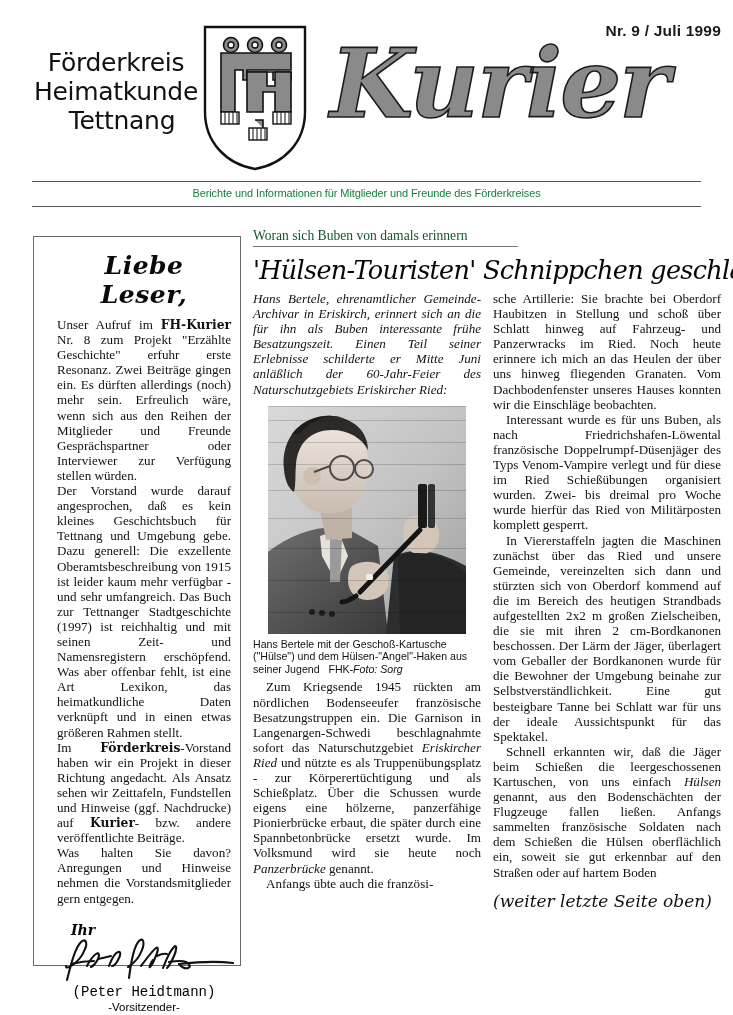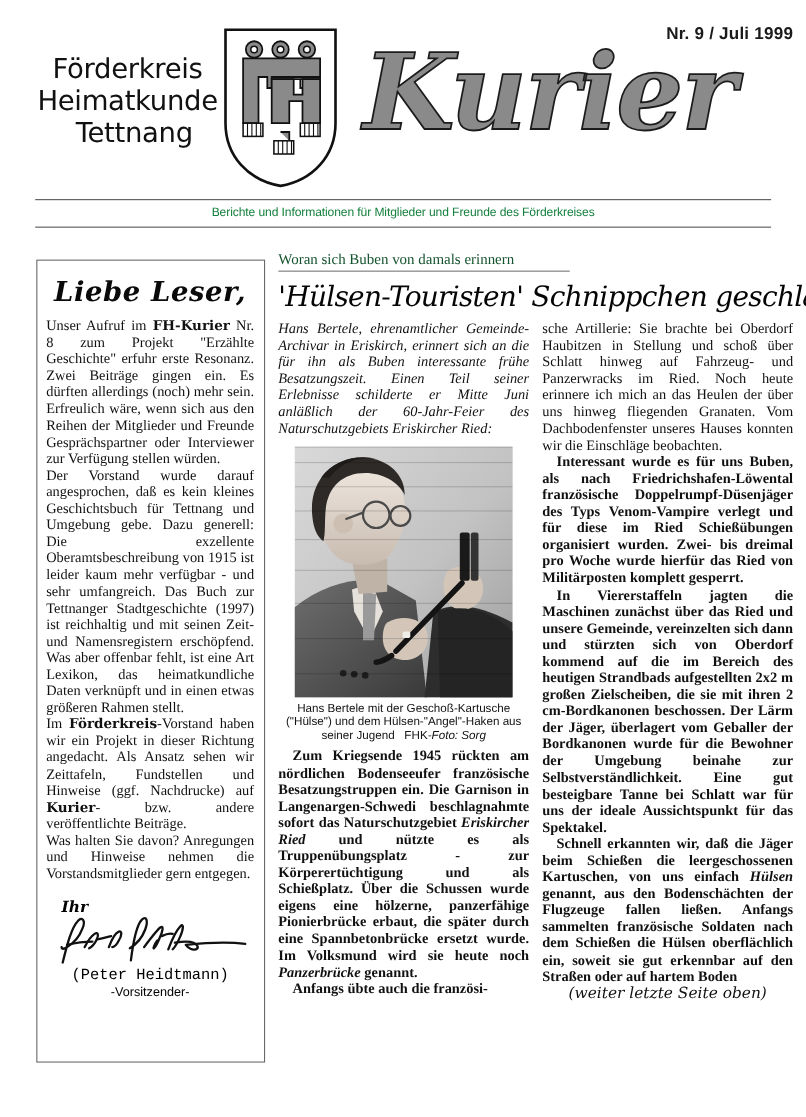--- a/index.html
+++ b/index.html
@@ -97,21 +97,21 @@
 
   
   .editorial {
     position: absolute;
     left: 33px;
     top: 8px;
     width: 208px;
     height: 730px;
     border: 1.4px solid #6a6a6a;
     box-sizing: border-box;
-    padding: 10px 9px 6px 8px;
+    padding: 10px 9px 6px 23px;
   }
   .editorial-title {
     font-family: "DejaVu Serif", serif;
     font-style: italic;
     font-weight: bold;
     font-size: 25px;
     text-align: center;
     letter-spacing: 0.5px;
     margin: 4px 0 8px 0;
     color: #0a0a0a;
@@ -189,51 +189,51 @@
     width: 228px;
     font-family: "Liberation Serif", serif;
     font-size: 13.1px;
     line-height: 15.1px;
     text-align: justify;
     color: #111;
   }
   .col-left  { position: absolute; left: 0px;   top: 0; }
   .col-right { position: absolute; left: 240px; top: 0; }
   .col p { margin: 0; }
-  .col p.indent { text-indent: 13px; font-weight: bold; }
+  .col p.indent { text-indent: 13px; }
   .lead {
     font-style: italic;
   }
   .figure {
     margin: 9px 0 4px 0;
     width: 228px;
   }
   .photo {
     width: 198px;
     height: 228px;
     margin: 0 auto;
     display: block;
     background: #cfcfcf;
   }
   .caption {
     font-family: "Liberation Sans", sans-serif;
     font-size: 10.6px;
     line-height: 12.6px;
-    text-align: center;
+    text-align: left;
     margin-top: 4px;
     color: #111;
   }
   .caption .credit { font-style: italic; }
   .caption .credit b { font-style: normal; font-weight: normal; }
   .contnote {
     font-family: "DejaVu Serif", serif;
     font-style: italic;
-    font-size: 14px;
-    text-align: center;
-    margin-top: 1px;
+    font-size: 17px;
+    text-align: left;
+    margin-top: 14px;
   }
   em.it { font-style: italic; }
 </style>
 </head>
 <body>
 
 <div class="masthead">
 
   <div class="issue-line">Nr. 9 / Juli 1999</div>
 

